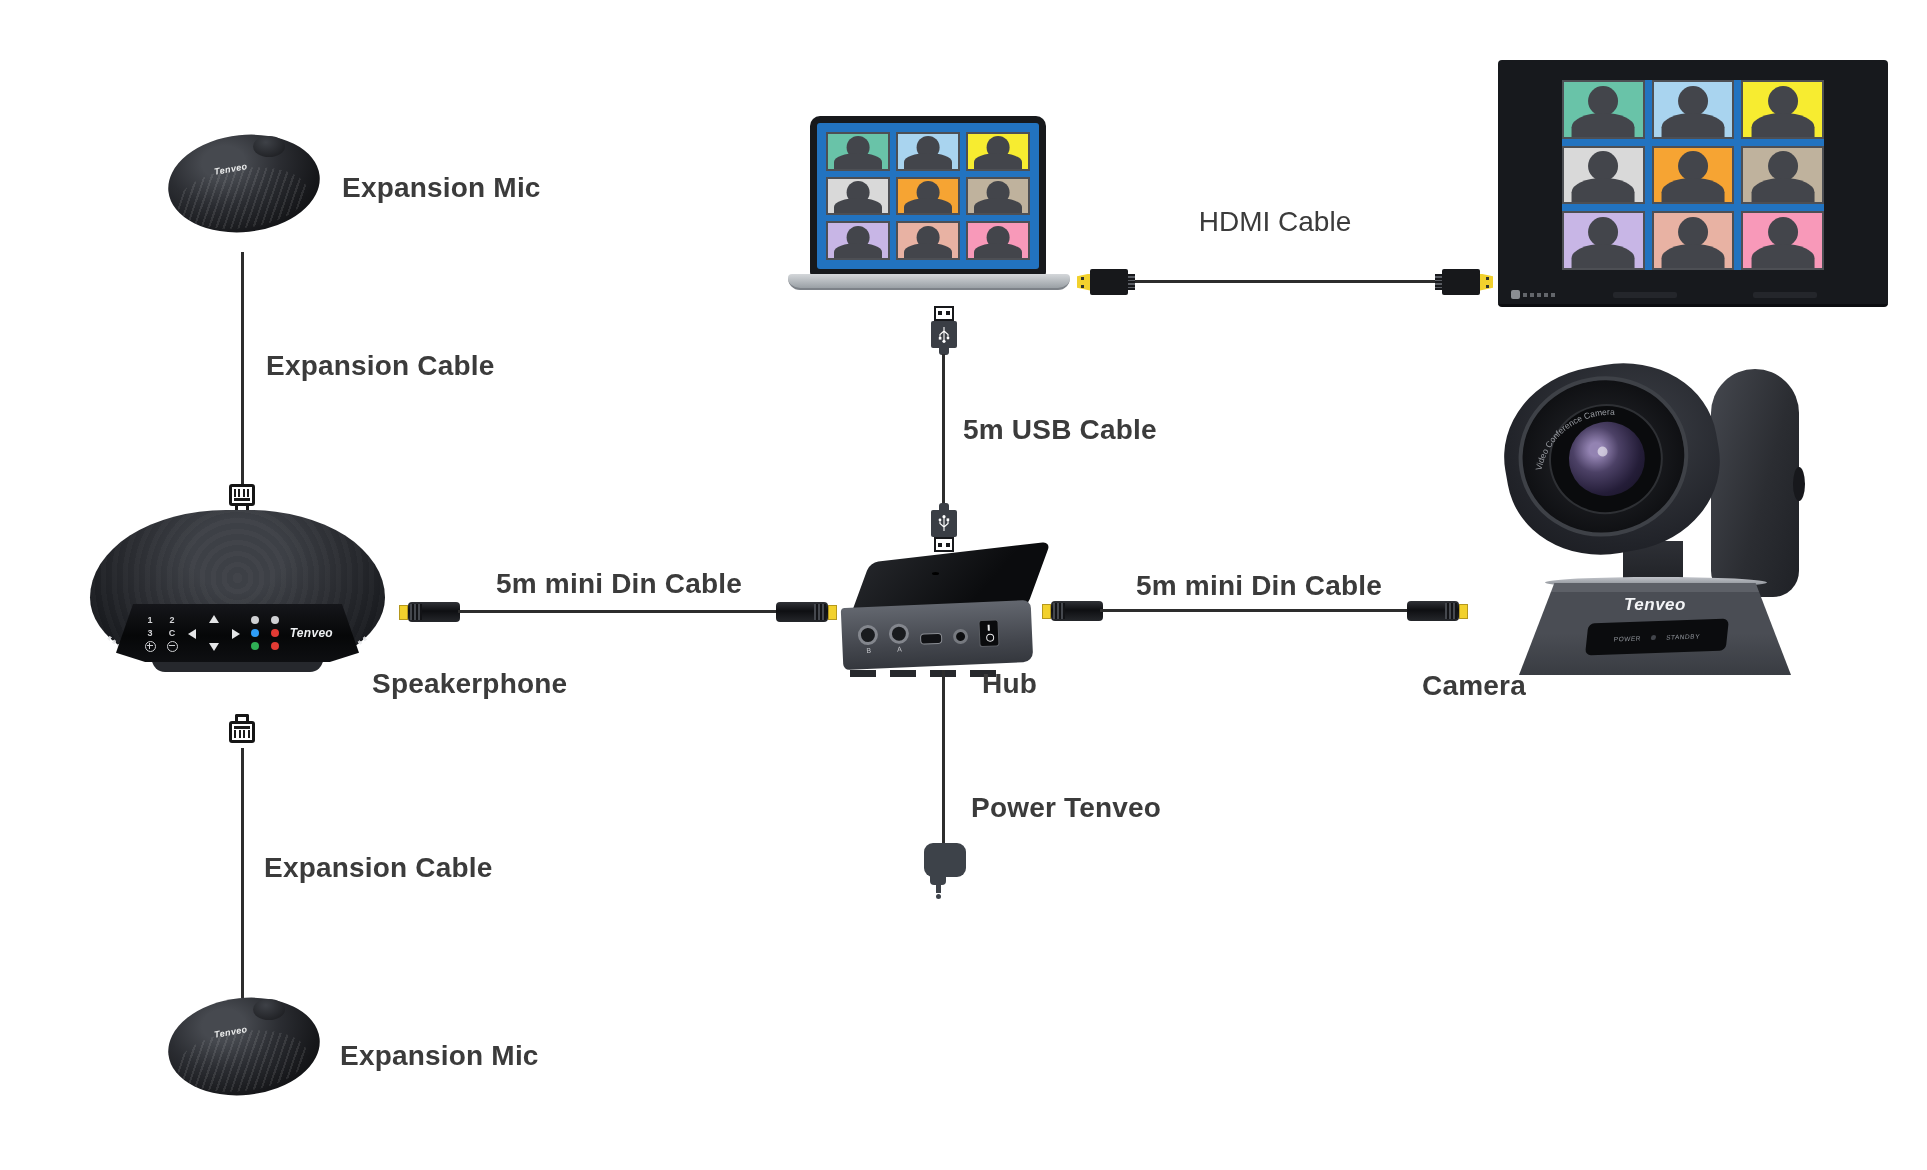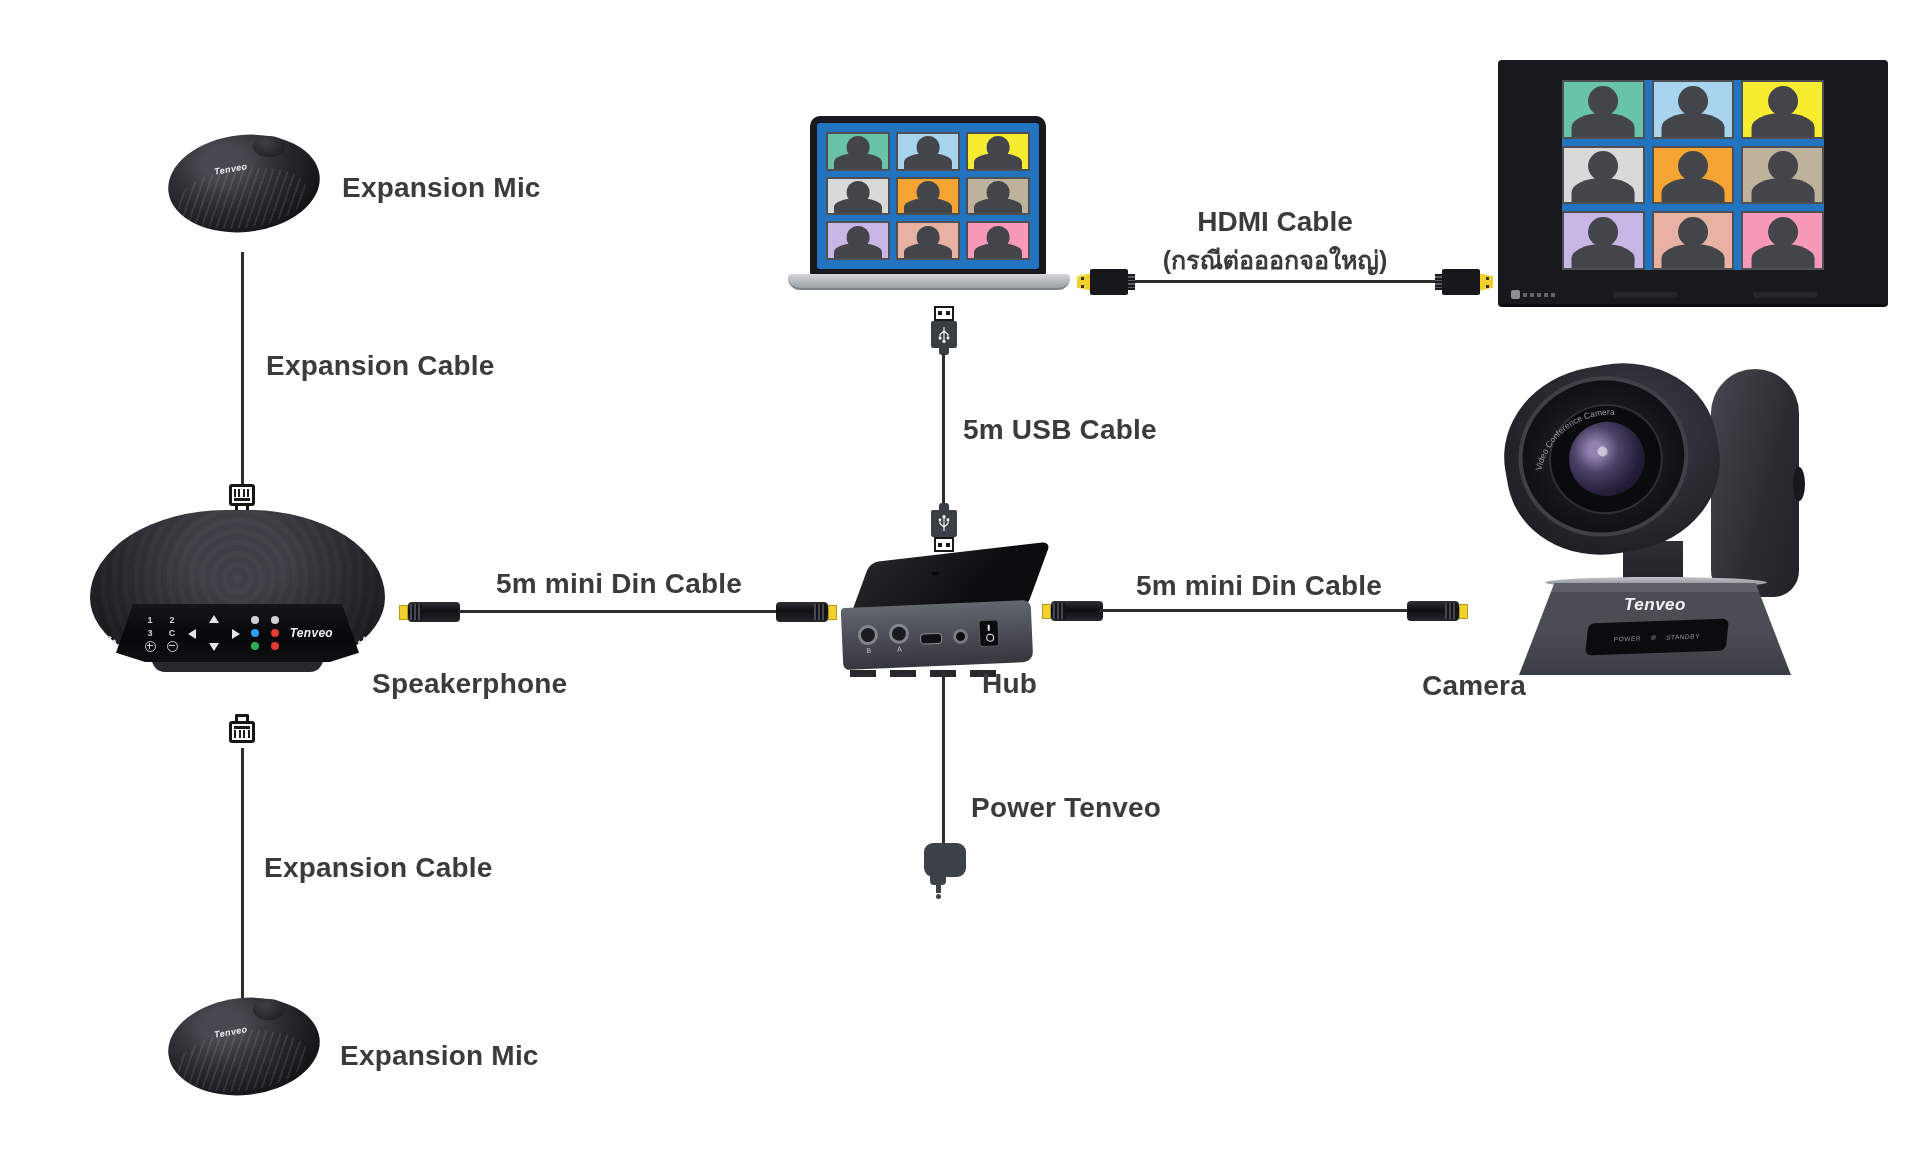--- a/index.html
+++ b/index.html
@@ -157,21 +157,21 @@
   .cam-base{position:absolute;left:14px;top:218px;width:272px;height:92px;
     clip-path:polygon(13% 0,87% 0,100% 100%,0 100%);
     background:linear-gradient(#5d6067 0 10%,#4a4d54 10% 55%,#393c42);}
   .cam-brand{position:absolute;left:0;right:0;top:230px;text-align:center;color:#f3f4f6;
     font-size:17px;font-weight:800;font-style:italic;letter-spacing:.5px;}
   .cam-panel{position:absolute;left:82px;top:256px;width:140px;height:32px;background:#0b0c0e;border-radius:6px;
     transform:skewX(-8deg) rotate(-2deg);display:flex;align-items:center;justify-content:center;gap:10px;}
   .cam-panel span{color:#90949a;font-size:6.5px;letter-spacing:.5px;}
   .cam-panel .pdot{width:5px;height:5px;border-radius:50%;background:#3f4togg;background:#42454b;}
 
-  .hdmi-lbl{position:absolute;left:1114px;top:206px;width:322px;text-align:center;color:#3b3b3b;font-weight:700;}
+  .hdmi-lbl{position:absolute;left:1114px;top:206px;width:322px;text-align:center;color:#3b3b3b;font-weight:400;}
   .hdmi-lbl .l1{font-size:28px;}
   .hdmi-lbl .l2{font-size:25px;margin-top:2px;}
 </style>
 </head>
 <body>
 
 <div class="mic" style="left:168px;top:135px">
   <div class="mic-body"></div>
   <div class="mic-ribs"></div>
   <div class="mic-dome"></div>
@@ -322,21 +322,20 @@
         <div class="tile" style="background: rgb(248, 153, 185);">
           <div class="person"></div>
         </div>
       </div>
   </div>
   <div class="lap-base"></div>
 </div>
 
 <div class="hdmi-lbl">
   <div class="l1">HDMI Cable</div>
-  <div class="l2">(กรณีต่อออกจอใหญ่)</div>
 </div>
 <div class="hdmi tip-left" style="left:1077px;top:269px">
   <span class="htip"></span>
     <span class="hbody"></span>
     <span class="ridge"></span>
 </div>
 <div class="cable-h" style="left:1135px;top:280px;width:300px"></div>
 <div class="hdmi tip-right" style="left:1435px;top:269px">
   <span class="ridge"></span>
     <span class="hbody"></span>

